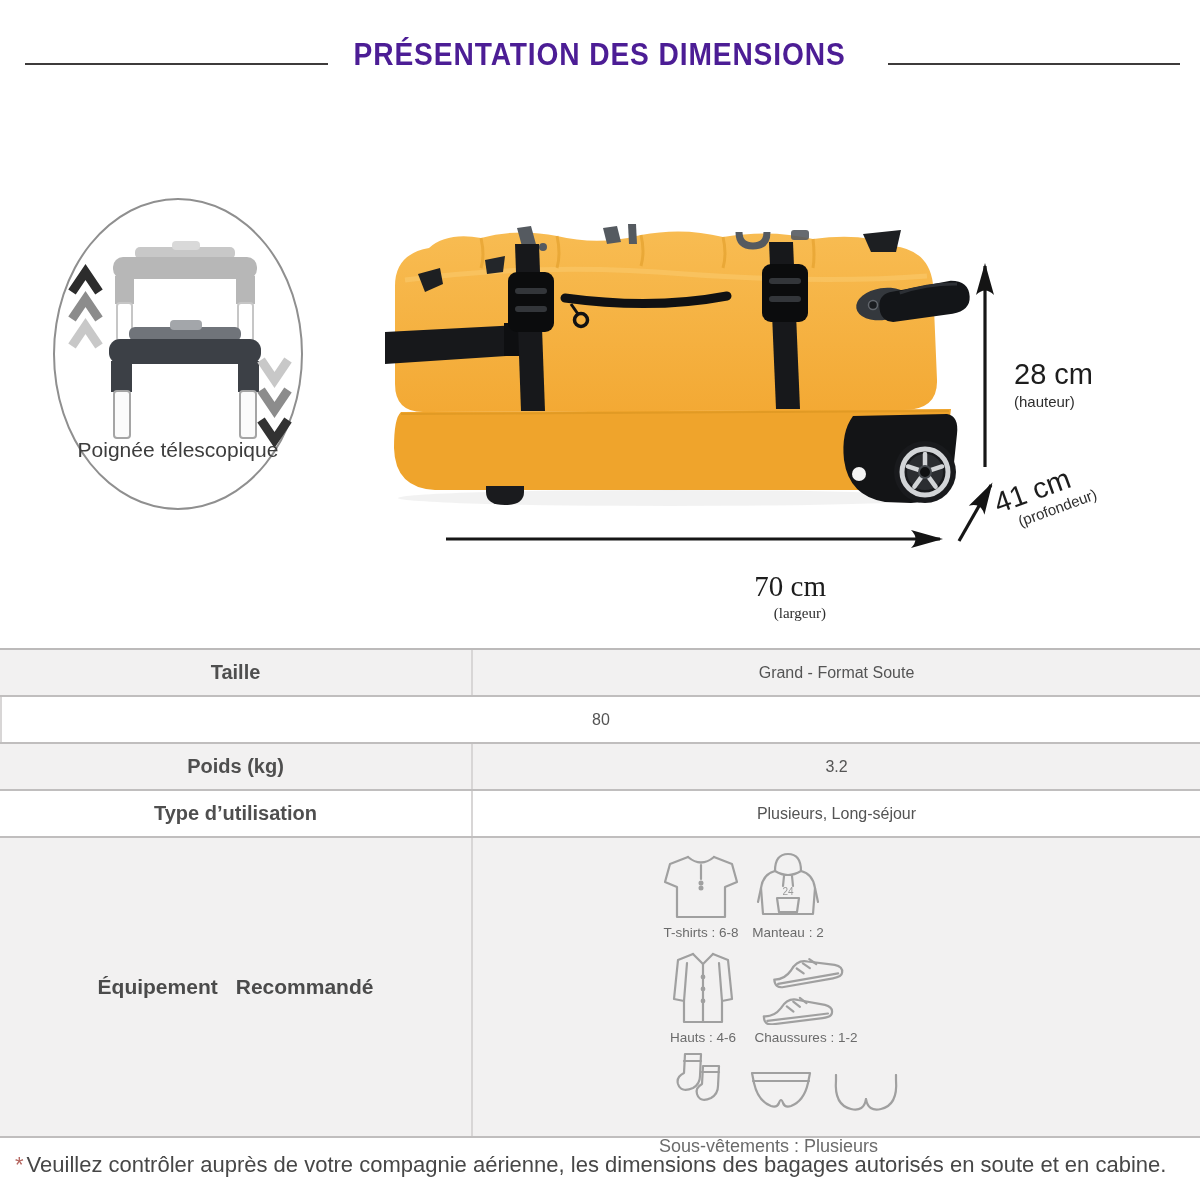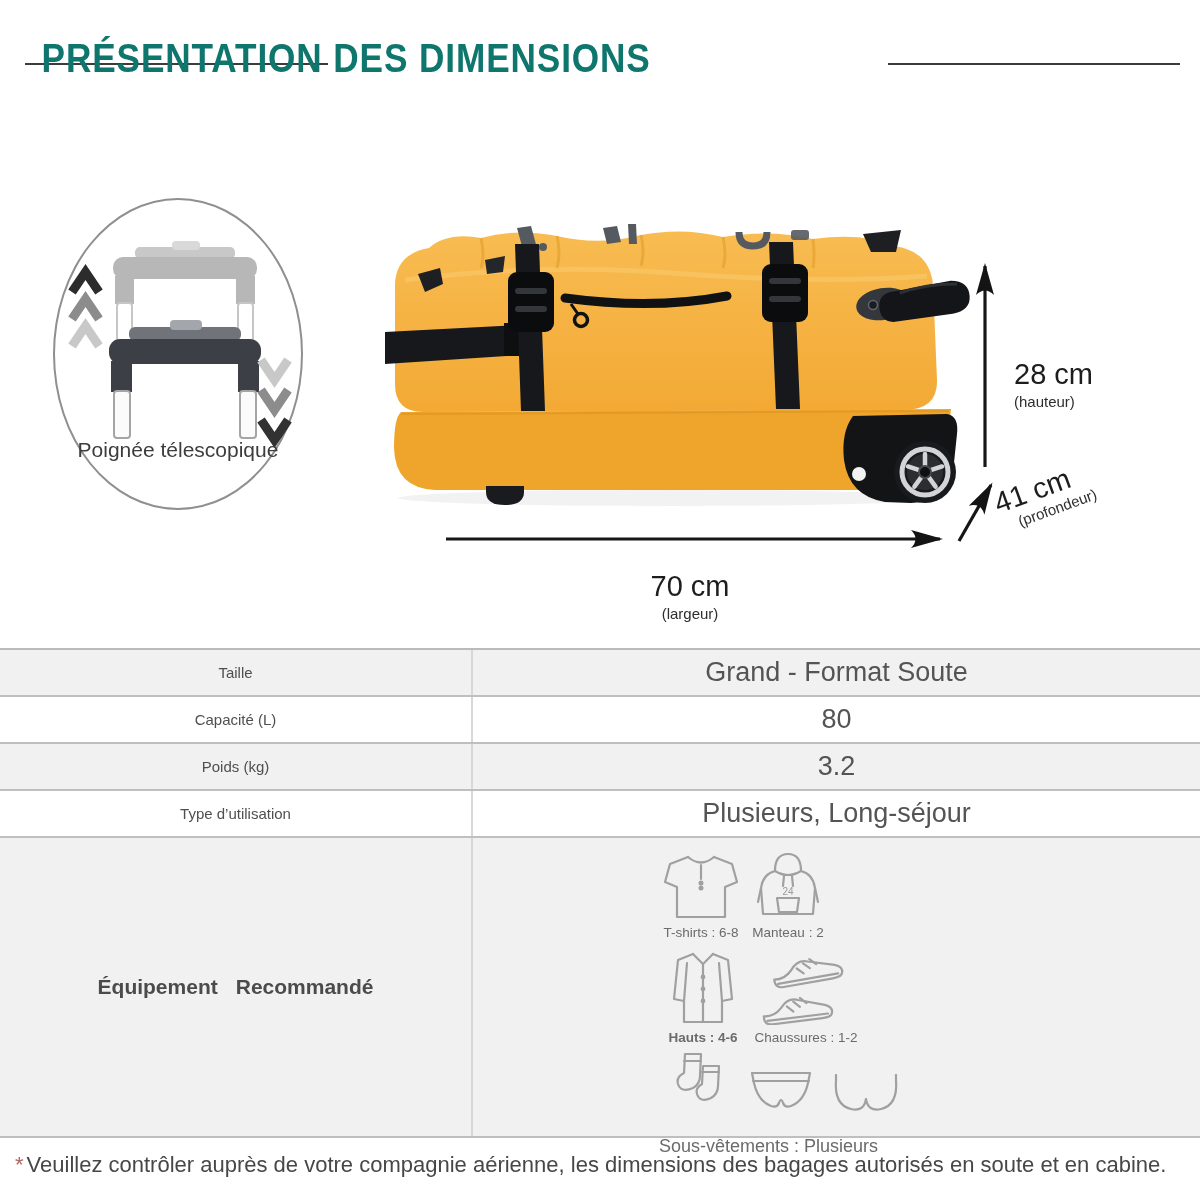--- a/index.html
+++ b/index.html
@@ -1,66 +1,66 @@
 <!DOCTYPE html>
 <html><head>
 <meta charset="utf-8">
 <style>
   html,body{margin:0;padding:0;background:#fff;}
   .page{position:relative;width:1200px;height:1200px;background:#ffffff;overflow:hidden;
         font-family:"Liberation Sans",sans-serif;}
 
   
-  .title{position:absolute;top:36px;left:0;width:100%;text-align:left;
-         font-size:40px;font-weight:700;color:#0f766e;letter-spacing:1px;}
+  .title{position:absolute;top:36px;left:0;width:100%;text-align:center;
+         font-size:32px;font-weight:700;color:#4c1d95;letter-spacing:1px;}
   .title span{display:inline-block;transform:scaleX(.88);white-space:nowrap;}
   .rule{position:absolute;top:63px;height:2px;background:#3e3b3b;}
   .rule.left{left:25px;width:303px;}
   .rule.right{left:888px;width:292px;}
 
   
   .handle-ellipse{position:absolute;left:53px;top:198px;width:250px;height:312px;
                   border:2px solid #8f8f8f;border-radius:50%;box-sizing:border-box;}
   .handle-ellipse svg{position:absolute;left:0;top:0;}
   .handle-label{position:absolute;left:0;top:238px;width:100%;text-align:center;
                 font-size:21px;color:#3d3d3d;}
 
   
   .bag-svg{position:absolute;left:385px;top:222px;}
   .arrows-svg{position:absolute;left:380px;top:230px;}
 
   .dim{position:absolute;color:#1d1d1d;}
   .dim .big{font-size:29px;line-height:1.05;}
   .dim .small{font-size:15px;color:#2e2e2e;margin-top:4px;}
   .dim-h{left:1014px;top:359px;}
-  .dim-w{left:586px;top:571px;width:208px;text-align:center;}
+  .dim-w{left:618px;top:571px;width:208px;text-align:right;font-family:Liberation Serif, serif;}
   .dim-d{left:990px;top:490px;transform:rotate(-20deg);transform-origin:0 0;}
   .dim-d .small{margin-left:16px;margin-top:1px;}
 
   
   .spec-table{position:absolute;left:0;top:648px;width:1200px;border-top:2px solid #bcbaba;}
   .srow{display:flex;align-items:stretch;border-bottom:2px solid #c0bebe;height:45px;background:#fff;}
   .srow.alt{background:#f2f1f1;}
   .cell{display:flex;align-items:center;justify-content:center;box-sizing:border-box;}
-  .cell.lab{width:471px;font-weight:400;color:#4f4f4f;font-size:15px;}
-  .cell.val{flex:1;border-left:2px solid #d8d6d6;color:#545454;font-size:27px;font-weight:400;}
+  .cell.lab{width:471px;font-weight:700;color:#4f4f4f;font-size:20px;}
+  .cell.val{flex:1;border-left:2px solid #d8d6d6;color:#545454;font-size:16px;font-weight:400;}
 
   .srow.equip{height:298px;background:#f2f1f1;}
   .equip-left{width:471px;display:flex;flex-direction:row;align-items:center;
               justify-content:center;gap:18px;font-weight:700;color:#4b4b4b;font-size:21px;box-sizing:border-box;}
   .equip-right{flex:1;border-left:2px solid #d8d6d6;padding:12px 0 0 186px;box-sizing:border-box;}
   .eq-grid{display:flex;flex-direction:column;}
   .eq-row{display:flex;align-items:flex-end;}
   .eq-row.r1{margin-bottom:9px;}
   .eq-row.r2{margin-bottom:7px;}
   .eq-item{display:flex;flex-direction:column;align-items:center;justify-content:flex-end;}
   .eq-item .ic{display:flex;align-items:flex-end;justify-content:center;}
   .eq-label{font-size:13.5px;color:#6b6b6b;white-space:nowrap;margin-top:5px;}
   .w1{width:102px;} .w2{width:84px;} .w3{width:90px;}
-  .w4{width:88px;font-weight:bold;} .w5{width:118px;}
+  .w4{width:88px;} .w5{width:118px;}
   .icons3{gap:18px;margin-left:16px;}
   .uw-label{width:266px;text-align:left;font-size:18px;color:#6b6b6b;margin-top:18px;white-space:nowrap;}
 
   
   .footnote{position:absolute;left:15px;top:1152px;font-size:22px;color:#474747;}
   .footnote .star{color:#b4655f;padding-right:3px;}
 
   svg text{font-family:"Liberation Sans",sans-serif;}
 </style>
 </head>
@@ -214,21 +214,20 @@
     <div class="big">41 cm</div>
     <div class="small">(profondeur)</div>
   </div>
 
   <div class="spec-table">
     <div class="srow alt">
       <div class="cell lab">Taille</div>
       <div class="cell val">Grand - Format Soute</div>
     </div>
     <div class="srow">
-      <div class="cell lab">Capacité (L)</div>
       <div class="cell val">80</div>
     </div>
     <div class="srow alt">
       <div class="cell lab">Poids (kg)</div>
       <div class="cell val">3.2</div>
     </div>
     <div class="srow">
       <div class="cell lab">Type d’utilisation</div>
       <div class="cell val">Plusieurs, Long-séjour</div>
     </div>

